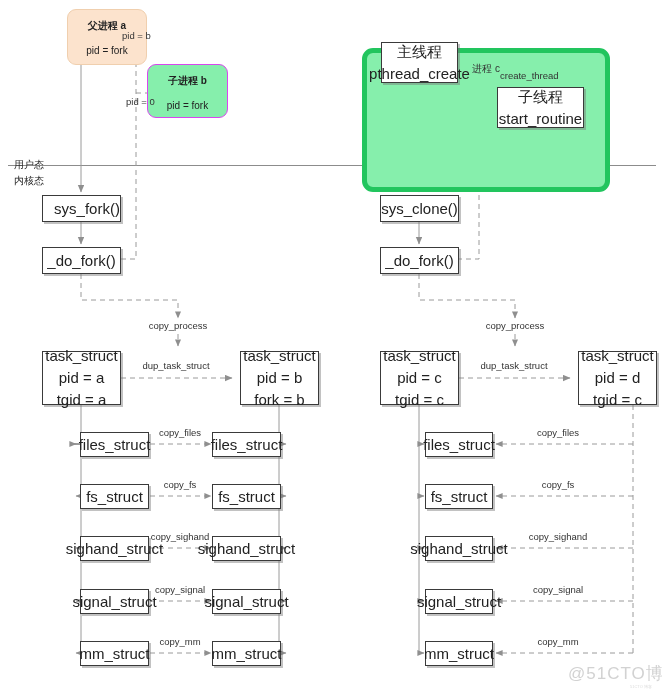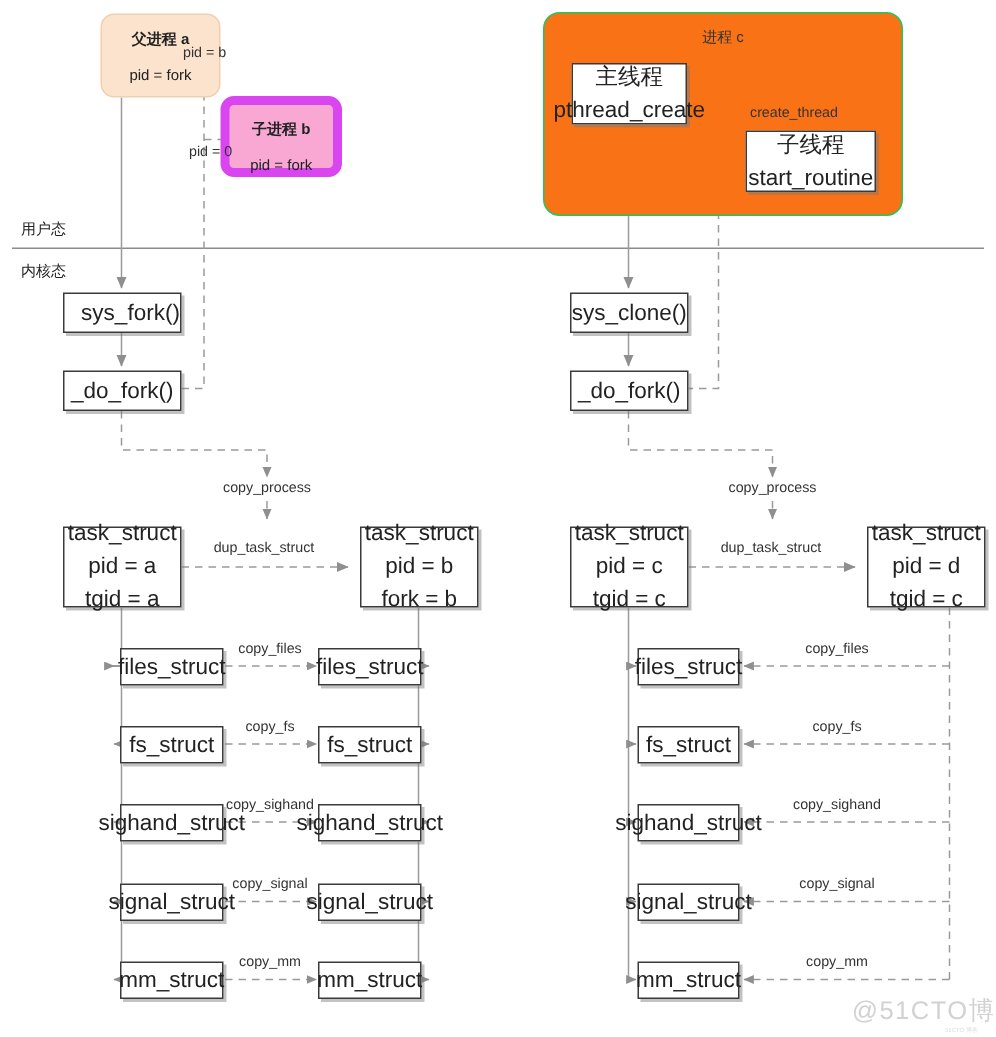--- a/index.html
+++ b/index.html
@@ -13,22 +13,22 @@
        box-shadow:2px 2px 0 0 rgba(120,120,120,.45);}
   .box .ln{display:block;white-space:nowrap;}
 
   .proc{position:absolute;box-sizing:border-box;border-radius:9px;display:flex;
         flex-direction:column;align-items:center;justify-content:flex-start;
         font-size:10px;color:#222;padding-top:9px;}
   .proc .title{font-weight:bold;display:block;}
   .proc .sub{display:block;margin-top:12px;}
 
   .procA{background:#fce3cd;border:1px solid #f0cfae;margin-left:24px;}
-  .procB{background:#f9a8d4;border:6px solid #d946ef;}
-  .groupC{background:#f97316;border:1px solid #22c55e;border-radius:11px;}
+  .procB{background:#86efac;border:1px solid #d946ef;}
+  .groupC{background:#86efac;border:5px solid #22c55e;border-radius:11px;margin-top:40px;}
   .groupC .gtitle{position:absolute;left:0;right:0;top:9px;text-align:center;font-size:10px;color:#333;}
 
   .lbl{position:absolute;font-size:9.5px;color:#333;white-space:nowrap;}
   .lbl.c{transform:translateX(-50%);}
   .mode{position:absolute;font-size:10px;color:#222;white-space:nowrap;}
 
   .wm{position:absolute;font-size:17px;color:#d2d2d2;letter-spacing:1px;white-space:nowrap;}
   .wm2{position:absolute;font-size:4px;color:#dcdcdc;white-space:nowrap;}
 </style>
 </head>
@@ -157,21 +157,21 @@
     <span class="ln">pthread_create</span>
   </div>
 
   <div class="box" style="left:497px;top:87px;width:87px;height:41px;align-items:center;">
     <span class="ln">子线程</span>
     <span class="ln">start_routine</span>
   </div>
 
   <div class="lbl" style="left:500px;top:70px;">create_thread</div>
 
-  <div class="mode" style="left:14px;top:146px;">用户态</div>
+  <div class="mode" style="left:14px;top:158px;">用户态</div>
   <div class="mode" style="left:14px;top:174px;">内核态</div>
 
   <div class="box" style="left:42px;top:195px;width:79px;height:27px;padding-left:11px;">
     <span class="ln">sys_fork()</span>
   </div>
   <div class="box" style="left:42px;top:247px;width:79px;height:27px;">
     <span class="ln">_do_fork()</span>
   </div>
   <div class="lbl c" style="left:178px;top:320px;">copy_process</div>
 

